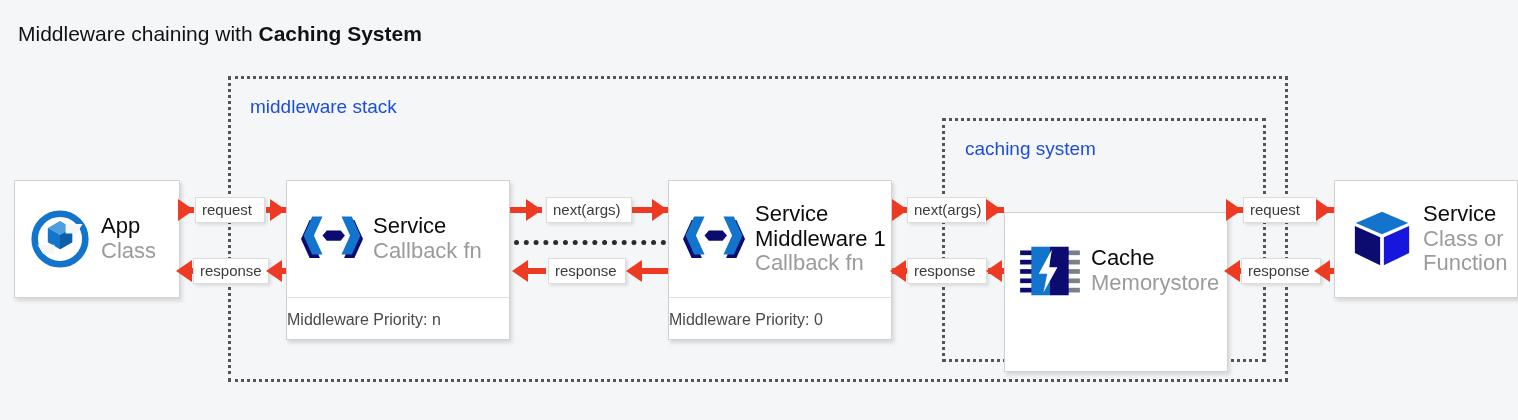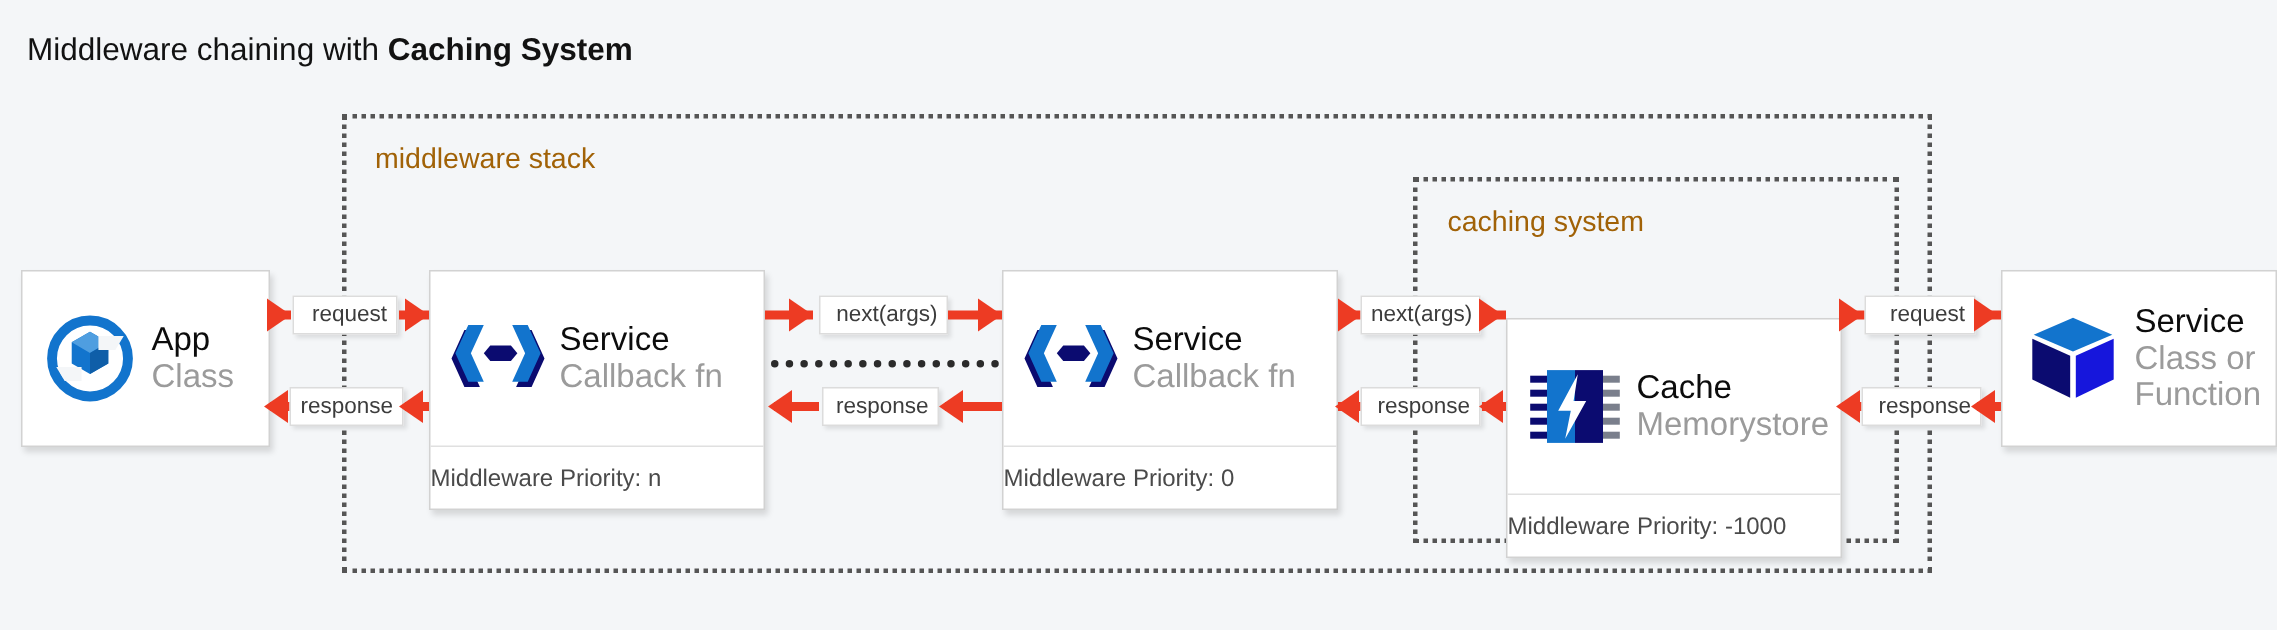--- a/index.html
+++ b/index.html
@@ -20,21 +20,21 @@
 
   
   .group{
     position:absolute;
     border:3px dotted #555555;
     background:transparent;
     box-sizing:border-box;
   }
   .group-label{
     position:absolute;
-    font-size:19px;color:#a16207;white-space:nowrap;
+    font-size:19px;color:#1d4ed8;white-space:nowrap;
   }
 
   
   .node{
     position:absolute;
     background:#ffffff;
     border:1px solid #d2d2d2;
     box-sizing:border-box;
     box-shadow:2px 3px 4px rgba(0,0,0,0.13);
   }
@@ -83,21 +83,21 @@
   
   .edge-label{
     position:absolute;
     background:#ffffff;
     border:1px solid #dcdcdc;
     box-shadow:2px 2px 3px rgba(0,0,0,0.10);
     font-size:15px;color:#3c3c3c;
     padding:3px 6px 4px 6px;
     white-space:nowrap;
     box-sizing:border-box;
-    text-align:right;
+    text-align:left;
   }
 
   
   .dotline{
     position:absolute;height:0;
     border-top:5px dotted #2b2b2b;
   }
 
   svg{display:block;overflow:visible;}
 </style>
@@ -158,20 +158,21 @@
         <svg width="62" height="52" viewBox="0 0 72 56" aria-hidden="true">
           <path d="M22 6 L12 28 L22 50 L10 50 L0 28 L10 6 Z" fill="#0b0b70"></path>
           <path d="M25 2 L15 24 L25 46 L13 46 L3 24 L13 2 Z" fill="#1274cd"></path>
           <path d="M50 6 L60 28 L50 50 L62 50 L72 28 L62 6 Z" fill="#0b0b70"></path>
           <path d="M47 2 L57 24 L47 46 L59 46 L69 24 L59 2 Z" fill="#1274cd"></path>
           <path d="M30 18 L46 18 L51 24 L46 30 L30 30 L25 24 Z" fill="#0b0b70"></path>
         </svg>
       </div>
       <div class="node-text">
         <div class="node-title">Service</div>
+        <div class="node-title">Middleware 1</div>
         <div class="node-sub">Callback fn</div>
       </div>
     </div>
     <div class="node-foot">Middleware Priority: 0</div>
   </div>
 
   <div class="node" id="node-cache">
     <div class="node-body">
       <div class="node-icon">
         <svg width="60" height="56" viewBox="0 0 64 60" aria-hidden="true">
@@ -192,21 +193,20 @@
           <rect x="12" y="4" width="20" height="52" fill="#1274cd"></rect>
           <rect x="32" y="4" width="20" height="52" fill="#0b0b70"></rect>
           <path d="M34 7 L20 33 L29 33 L25 53 L40 26 L31 26 Z" fill="#ffffff"></path>
         </svg>
       </div>
       <div class="node-text">
         <div class="node-title">Cache</div>
         <div class="node-sub">Memorystore</div>
       </div>
     </div>
-    <div class="node-foot">Middleware Priority: -1000</div>
   </div>
 
   <div class="node" id="node-service">
     <div class="node-body">
       <div class="node-icon">
         <svg width="60" height="58" viewBox="0 0 64 62" aria-hidden="true">
           <path d="M32 2 L60 14 L32 26 L4 14 Z" fill="#1274cd"></path>
           <path d="M3 17 L30 29 L30 59 L3 46 Z" fill="#0b0b70"></path>
           <path d="M34 29 L61 17 L61 46 L34 59 Z" fill="#1616dc"></path>
         </svg>

